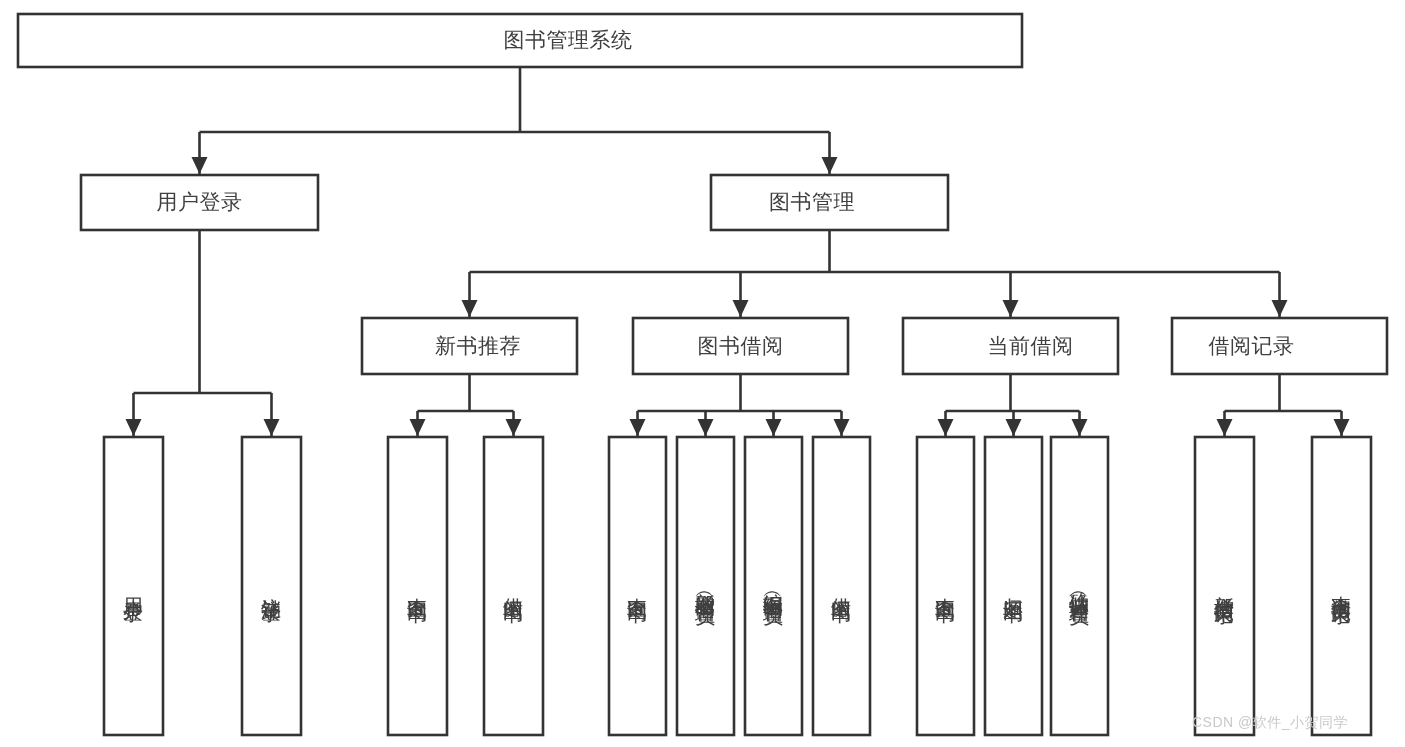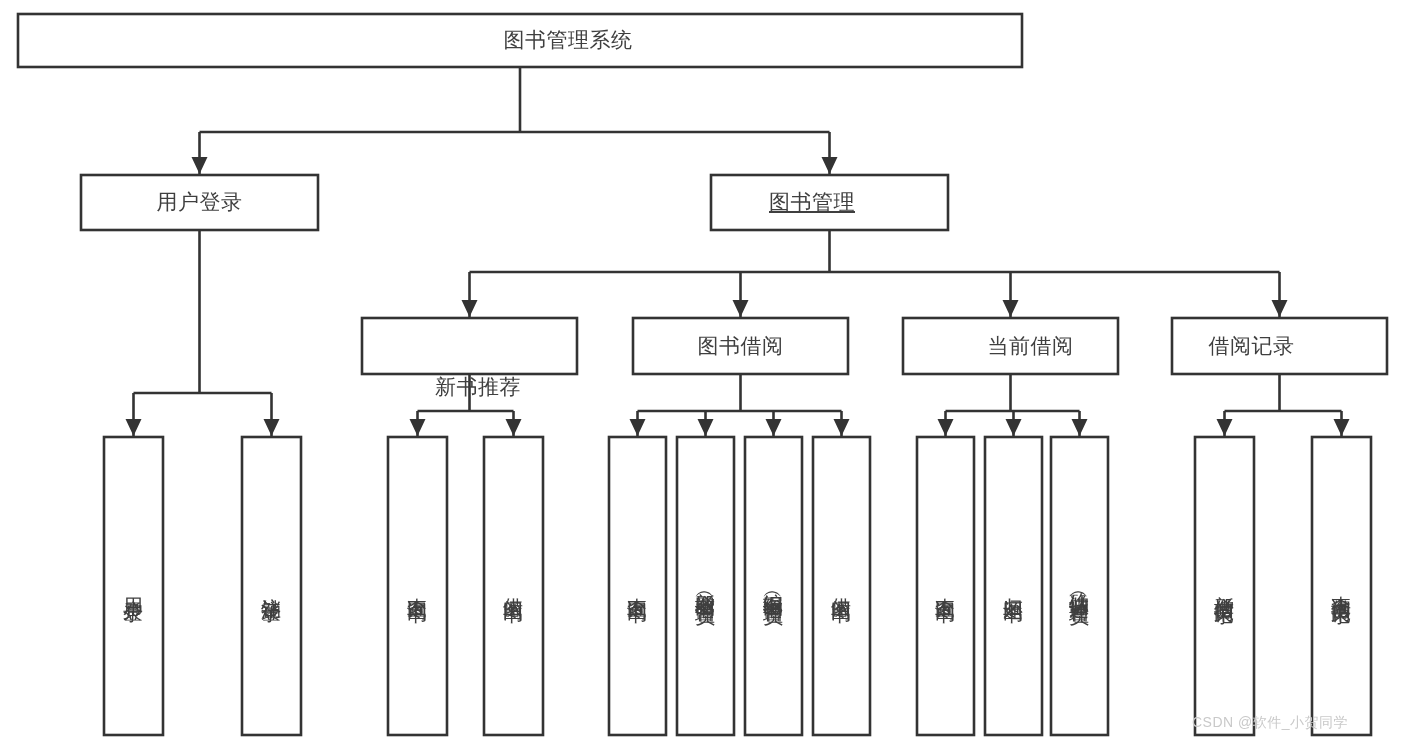--- a/index.html
+++ b/index.html
@@ -148,22 +148,22 @@
         <rect x="985" y="437" width="57" height="298" class="node-box"></rect>
         <rect x="1051" y="437" width="57" height="298" class="node-box"></rect>
         <rect x="1195" y="437" width="59" height="298" class="node-box"></rect>
         <rect x="1312" y="437" width="59" height="298" class="node-box"></rect>
       </g>
   </svg>
 
   <div id="label-layer">
       <div class="node-label" style="left: 18px; top: 14px; width: 1004px; height: 53px; margin-left: 48px;">图书管理系统</div>
       <div class="node-label" style="left: 81px; top: 175px; width: 237px; height: 55px;">用户登录</div>
-      <div class="node-label" style="left: 711px; top: 175px; width: 202px; height: 55px; text-decoration: underline;">图书管理</div>
-      <div class="node-label" style="left: 362px; top: 318px; width: 232px; height: 56px; margin-top: 41px;">新书推荐</div>
+      <div class="node-label" style="left: 711px; top: 175px; width: 202px; height: 55px;">图书管理</div>
+      <div class="node-label" style="left: 362px; top: 318px; width: 232px; height: 56px;">新书推荐</div>
       <div class="node-label" style="left: 633px; top: 318px; width: 215px; height: 56px; border-radius: 9px;">图书借阅</div>
       <div class="node-label" style="left: 903px; top: 318px; width: 215px; height: 56px; margin-left: 20px;">当前借阅</div>
       <div class="node-label" style="left: 1144px; top: 318px; width: 215px; height: 56px;">借阅记录</div>
       <div class="node-label vertical" style="left: 104px; top: 437px; width: 59px; height: 298px;">用户登录</div>
       <div class="node-label vertical" style="left: 242px; top: 437px; width: 59px; height: 298px;">注销登录</div>
       <div class="node-label vertical" style="left: 388px; top: 437px; width: 59px; height: 298px;">查询图书</div>
       <div class="node-label vertical" style="left: 484px; top: 437px; width: 59px; height: 298px;">借阅图书</div>
       <div class="node-label vertical" style="left: 609px; top: 437px; width: 57px; height: 298px;">查询图书</div>
       <div class="node-label vertical" style="left: 677px; top: 437px; width: 57px; height: 298px;">新增图书（管理员）</div>
       <div class="node-label vertical" style="left: 745px; top: 437px; width: 57px; height: 298px;">编辑图书（管理员）</div>

